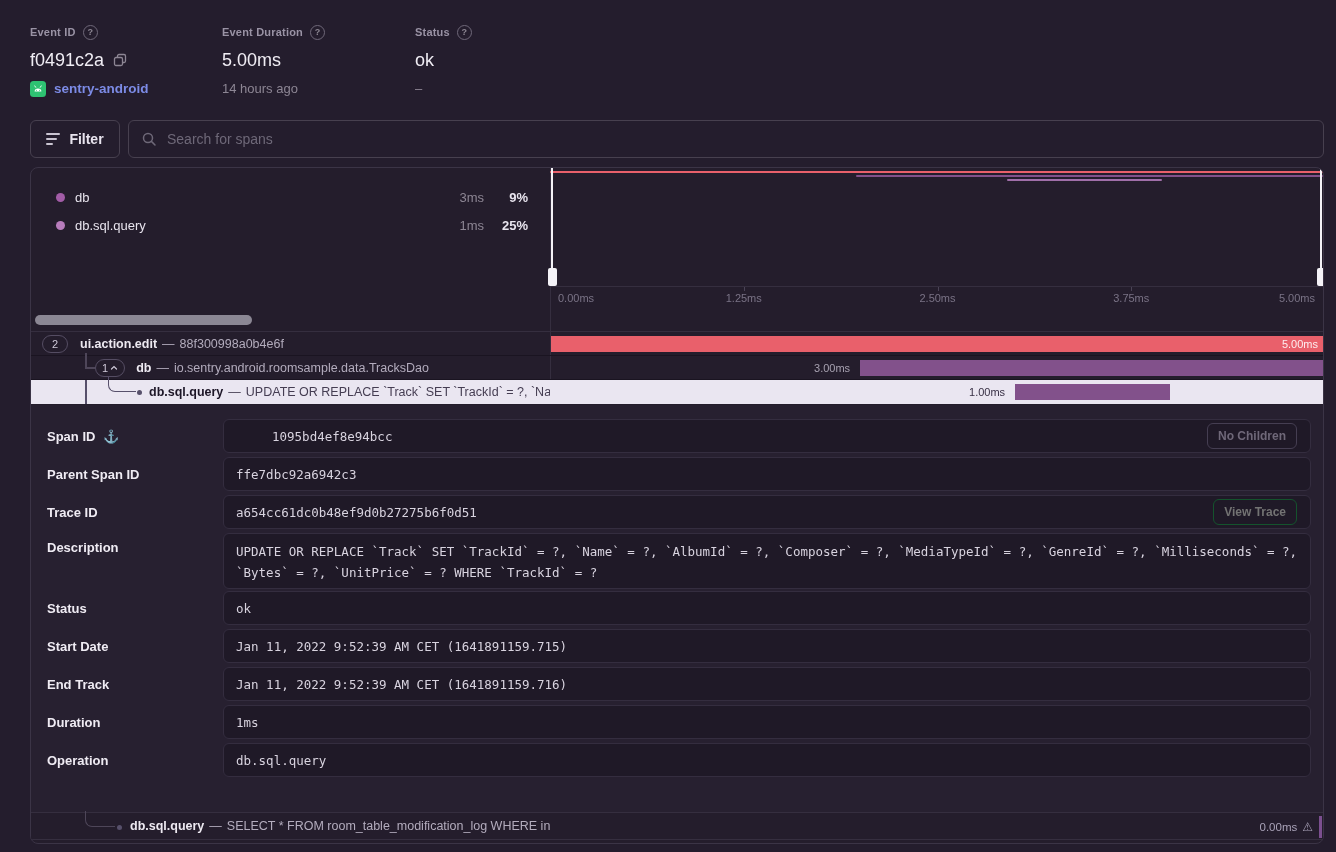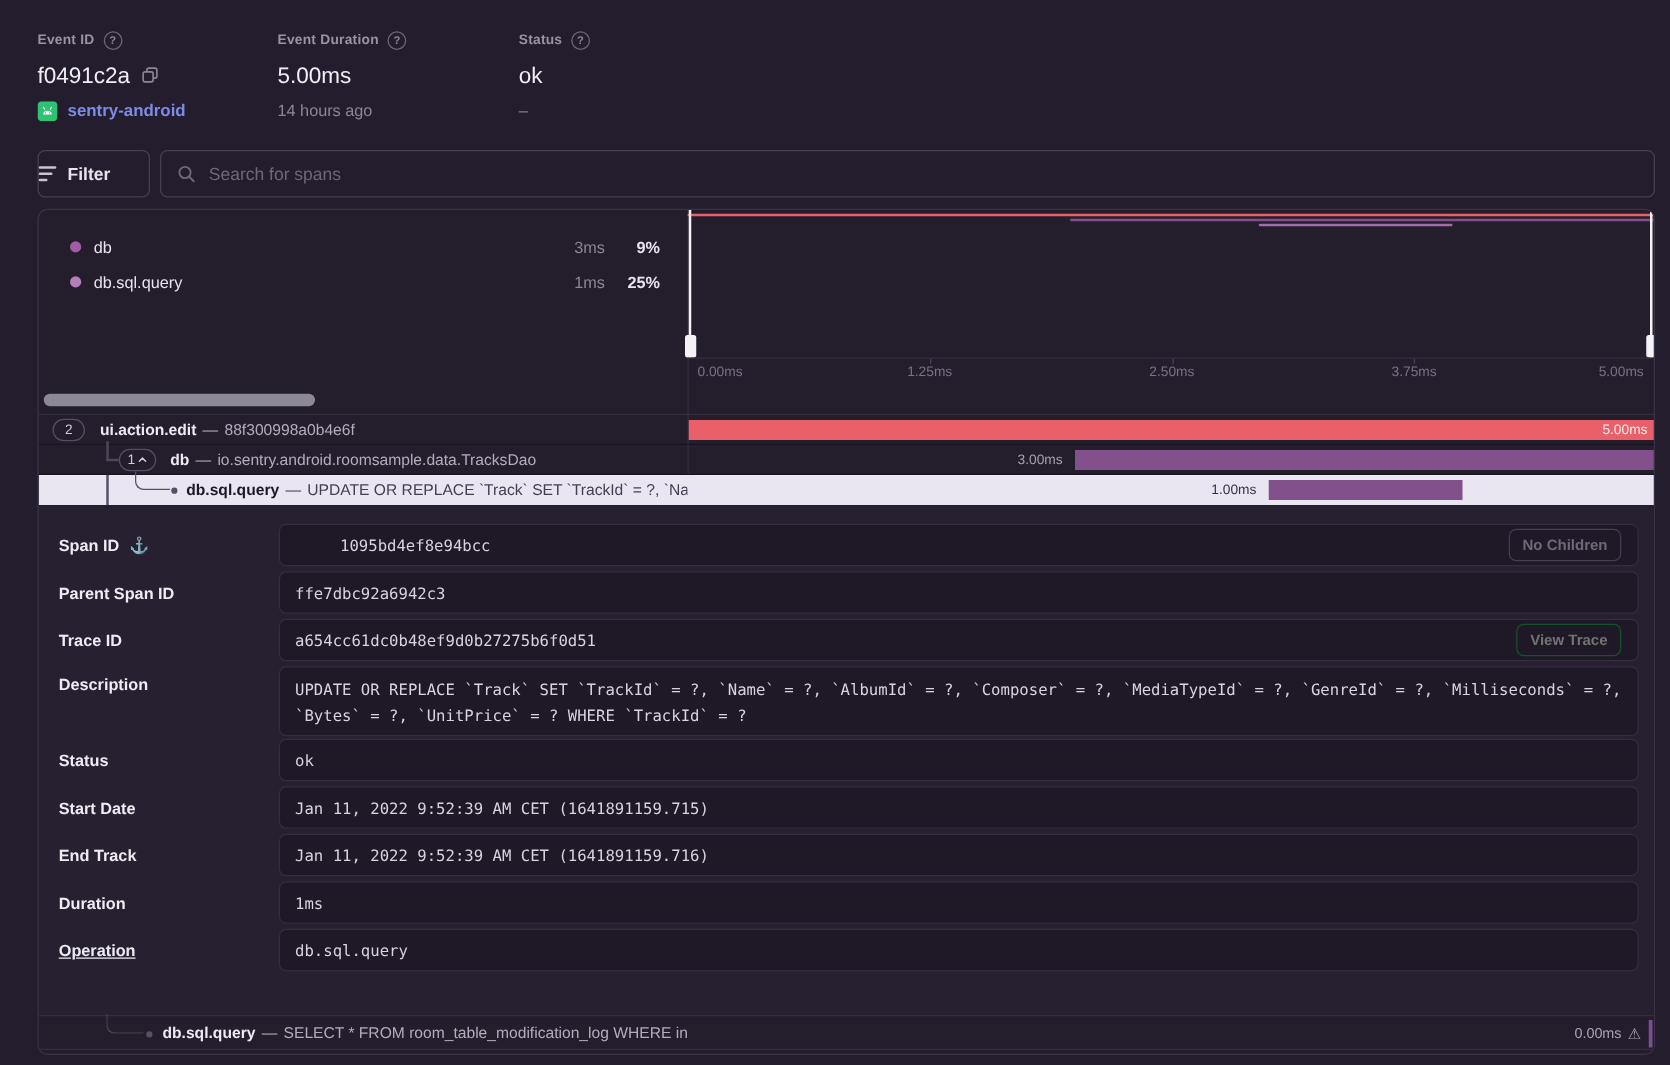--- a/index.html
+++ b/index.html
@@ -24,21 +24,21 @@
   .hdr-value-row { display:flex; align-items:center; gap:8px; margin-top:8px; height:24px; }
   .hdr-value { font-size:18px; color:#f0edf4; }
   .hdr-sub { margin-top:9px; font-size:13px; color:#8d8694; }
   .project-row { display:flex; align-items:flex-start; gap:8px; margin-top:9px; height:17px; }
   .project-link { font-size:13.5px; font-weight:600; color:#7c8be6; }
 
   
   .filter-btn {
     position:absolute; left:30px; top:120px; width:90px; height:38px;
     border:1px solid #47404f; border-radius:6px; background:transparent;
-    display:flex; align-items:center; gap:9px;
+    display:flex; align-items:center; justify-content:center; gap:9px;
     cursor:pointer;
   }
   .filter-btn-label { font-size:14px; font-weight:700; color:#e8e4ee; }
   .filter-ic { display:inline-flex; flex-direction:column; gap:3px; }
   .filter-ic i { display:block; height:2px; background:#c9c4d1; border-radius:1px; }
   .filter-ic i:nth-child(1){ width:14px; }
   .filter-ic i:nth-child(2){ width:11px; }
   .filter-ic i:nth-child(3){ width:7px; }
   .search-box {
     position:absolute; left:128px; top:120px; width:1196px; height:38px;
@@ -362,21 +362,21 @@
       <span class="d-label" style="top:262px; height:34px;">End Track</span>
       <div class="d-box" style="top:262px; height:34px;">Jan 11, 2022 9:52:39 AM CET (1641891159.716)</div>
     </div>
 
     <div>
       <span class="d-label" style="top:300px; height:34px;">Duration</span>
       <div class="d-box" style="top:300px; height:34px;">1ms</div>
     </div>
 
     <div>
-      <span class="d-label" style="top:338px; height:34px;text-decoration:underline;">Operation</span>
+      <span class="d-label" style="top:338px; height:34px;">Operation</span>
       <div class="d-box" style="top:338px; height:34px;">db.sql.query</div>
     </div>
   </div>
 
   <div class="bottom-row">
     <div class="elbow" style="left:54px; top:-2px; width:30px; height:16px;"></div>
     <div class="tree-dot" style="left:86px; top:11.5px;"></div>
     <div class="name-cell" style="padding-left:99px;">
       <span class="op-bold">db.sql.query</span>
       <span class="op-desc" style="margin-left:5px;">—</span>

